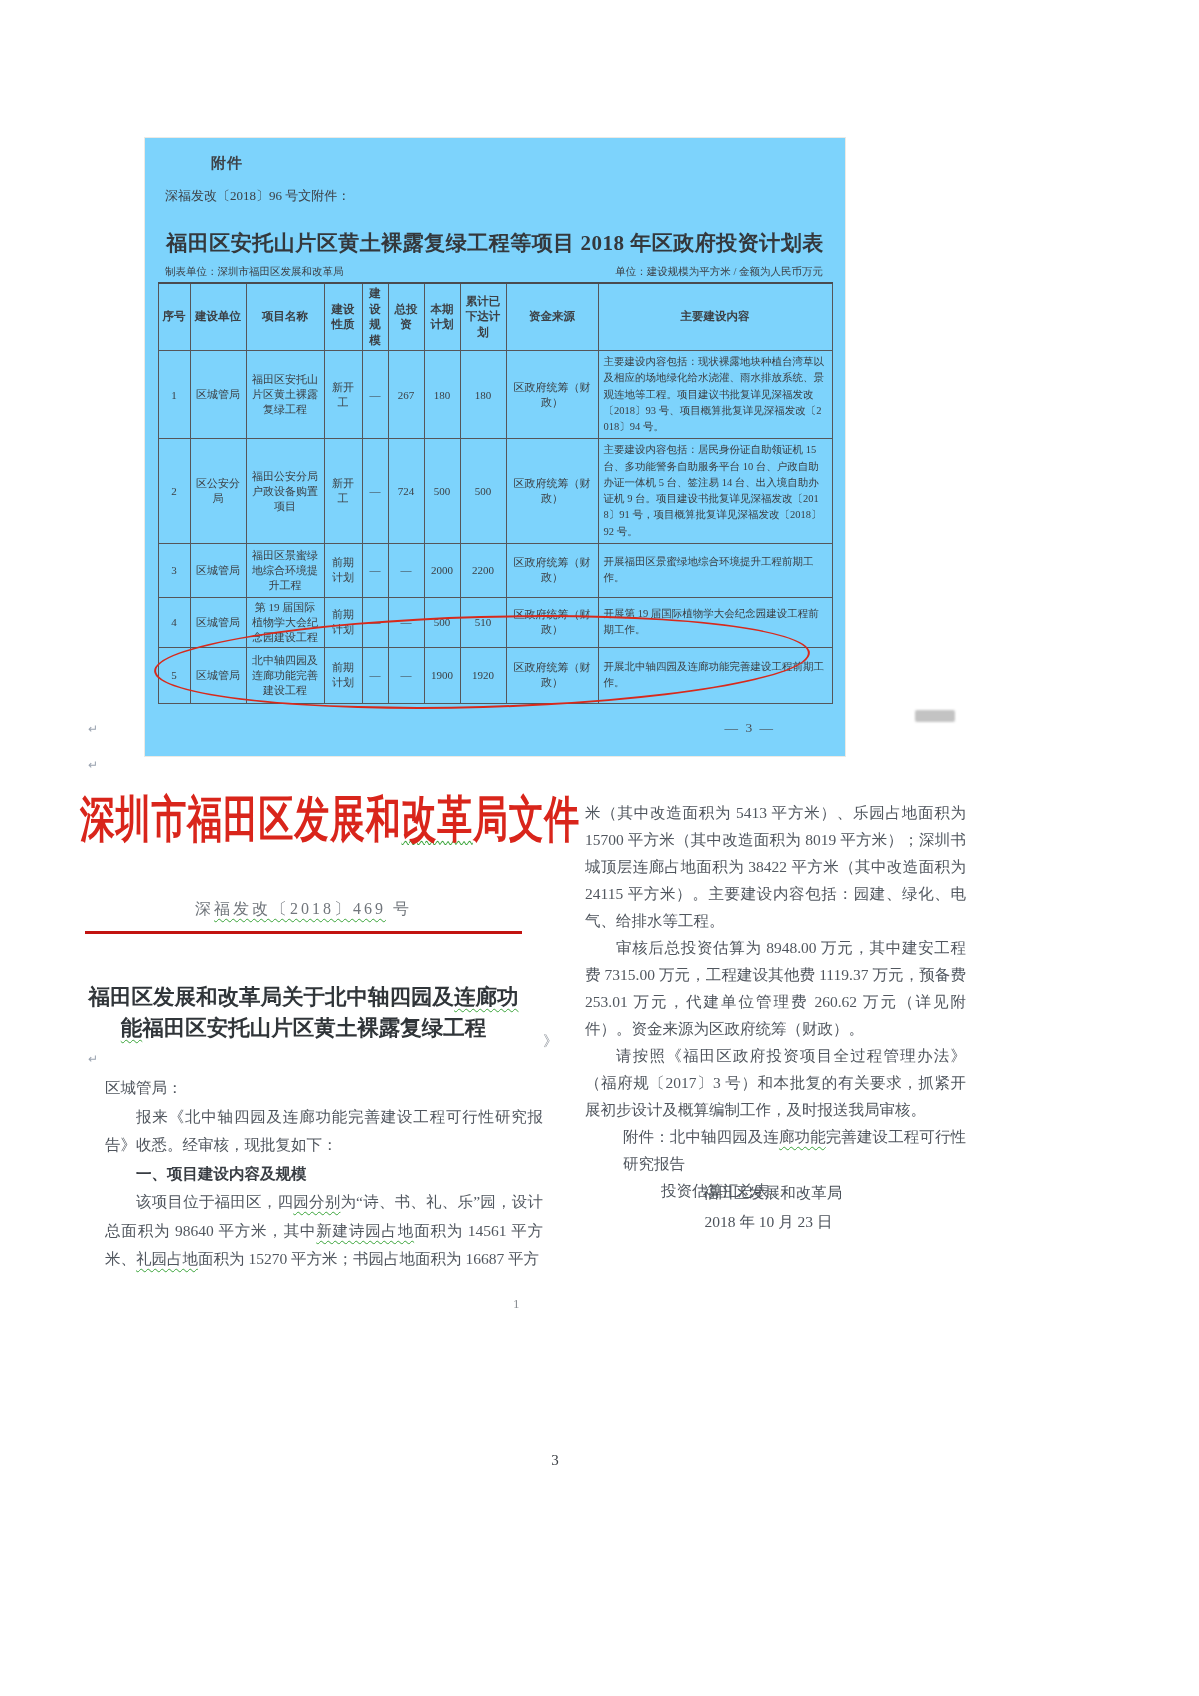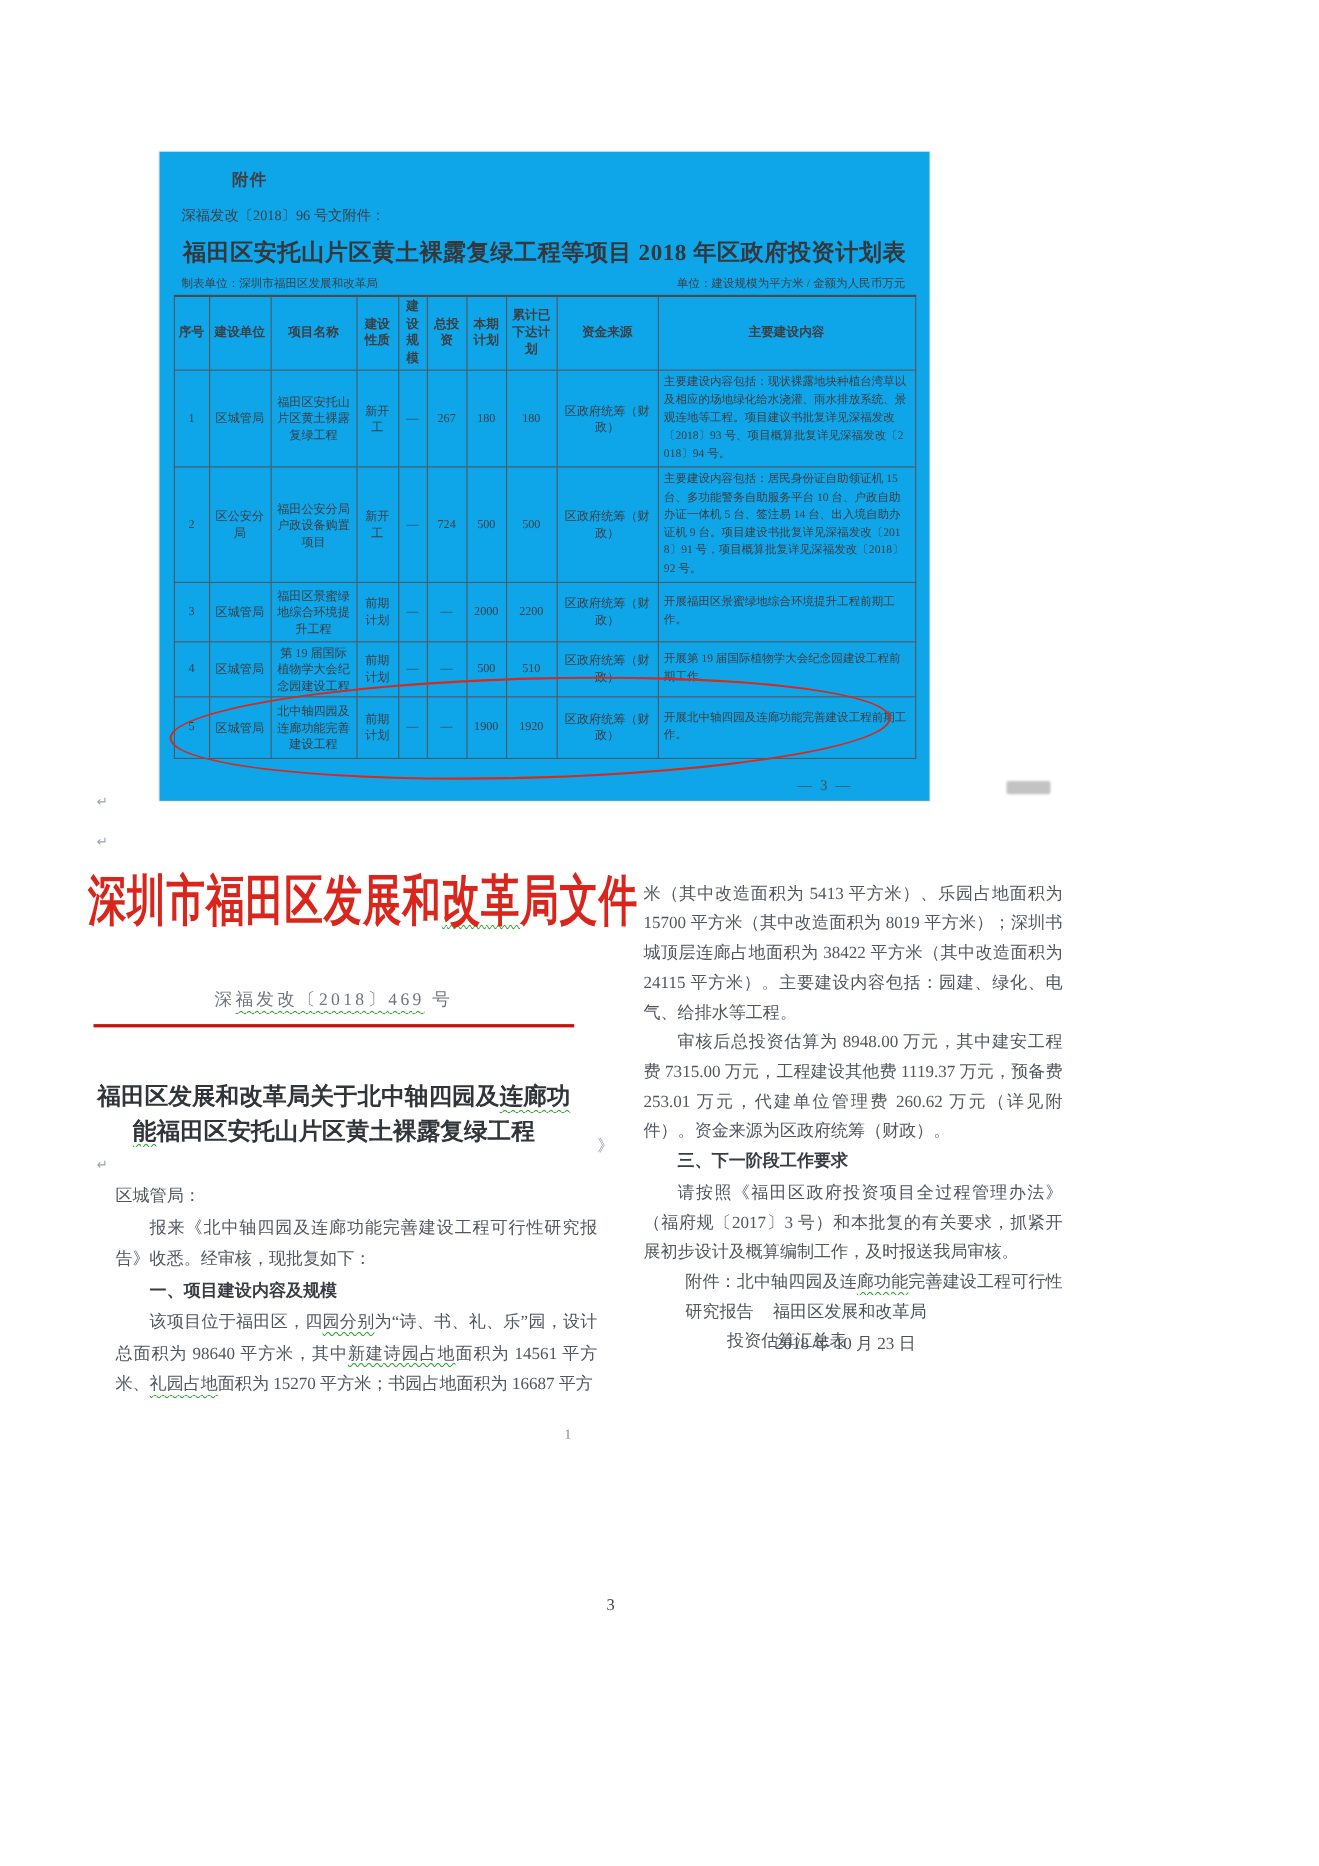--- a/index.html
+++ b/index.html
@@ -5,26 +5,26 @@
   html,body{margin:0;padding:0;}
   body{
     width:1199px;height:1696px;position:relative;background:#ffffff;
     font-family:"Liberation Serif", serif;color:#44484d;
     -webkit-font-smoothing:antialiased;
   }
 
   
   .scan{
     position:absolute;left:145px;top:138px;width:700px;
-    background:#0ea5e9;color:#3d4146;padding:16px 0 2px 0;
+    background:#7dd3fc;color:#3d4146;padding:16px 0 16px 0;
     box-shadow:0 0 0 1px #eceae5;
   }
   .scan-label{margin-left:66px;font-size:15px;font-weight:bold;letter-spacing:1px;}
   .scan-ref{margin:14px 0 0 20px;font-size:13px;}
-  .scan-title{margin-top:10px;text-align:center;font-size:21px;font-weight:bold;letter-spacing:.5px;color:#34383c;}
+  .scan-title{margin-top:24px;text-align:center;font-size:21px;font-weight:bold;letter-spacing:.5px;color:#34383c;}
   .scan-meta{display:flex;justify-content:space-between;align-items:flex-end;margin:8px 22px 2px 20px;font-size:10.5px;}
   table.plan{border-collapse:collapse;margin:3px auto 0 auto;width:674px;table-layout:fixed;background:transparent;}
   table.plan th,table.plan td{
     border:1px solid #55565a;font-size:11px;padding:2px 3px;text-align:center;
     vertical-align:middle;color:#3c4045;word-break:break-all;
   }
   table.plan th{font-weight:bold;font-size:11.5px;line-height:1.35;}
   table.plan thead tr{height:42px;}
   table.plan td.cell-content{text-align:left;font-size:10.5px;line-height:1.55;padding:3px 5px;}
   table.plan{border-top:2px solid #4a4b4f;}
@@ -206,21 +206,20 @@
   <p class="indent">报来《北中轴四园及连廊功能完善建设工程可行性研究报告》收悉。经审核，现批复如下：</p>
   <h4>一、项目建设内容及规模</h4>
   <p class="indent"><span>该项目位于福田区，四</span><span class="wavy">园分别</span><span>为“诗、书、礼、乐”园，设计总面积为 98640 平方米，其中</span><span class="wavy">新建诗园占地</span><span>面积为 14561 平方米、</span><span class="wavy">礼园占地</span><span>面积为 15270 平方米；书园占地面积为 16687 平方</span></p>
 </div>
 
 <div class="left-pagenum">1</div>
 
 <div class="right-col col">
   <p>米（其中改造面积为 5413 平方米）、乐园占地面积为 15700 平方米（其中改造面积为 8019 平方米）；深圳书城顶层连廊占地面积为 38422 平方米（其中改造面积为 24115 平方米）。主要建设内容包括：园建、绿化、电气、给排水等工程。</p>
   <p class="indent">审核后总投资估算为 8948.00 万元，其中建安工程费 7315.00 万元，工程建设其他费 1119.37 万元，预备费 253.01 万元，代建单位管理费 260.62 万元（详见附件）。资金来源为区政府统筹（财政）。</p>
-  <h4>三、下一阶段工作要求</h4>
   <p class="indent">请按照《福田区政府投资项目全过程管理办法》（福府规〔2017〕3 号）和本批复的有关要求，抓紧开展初步设计及概算编制工作，及时报送我局审核。</p>
   <p class="attach-note"><span>附件：北中轴四园及连</span><span class="wavy">廊功能</span><span>完善建设工程可行性研究报告</span></p>
   <p class="attach-note attach-note-2">投资估算汇总表</p>
 </div>
 
 <div class="signature">
   <div>福田区发展和改革局</div>
   <div class="date">2018 年 10 月 23 日</div>
 </div>
 

